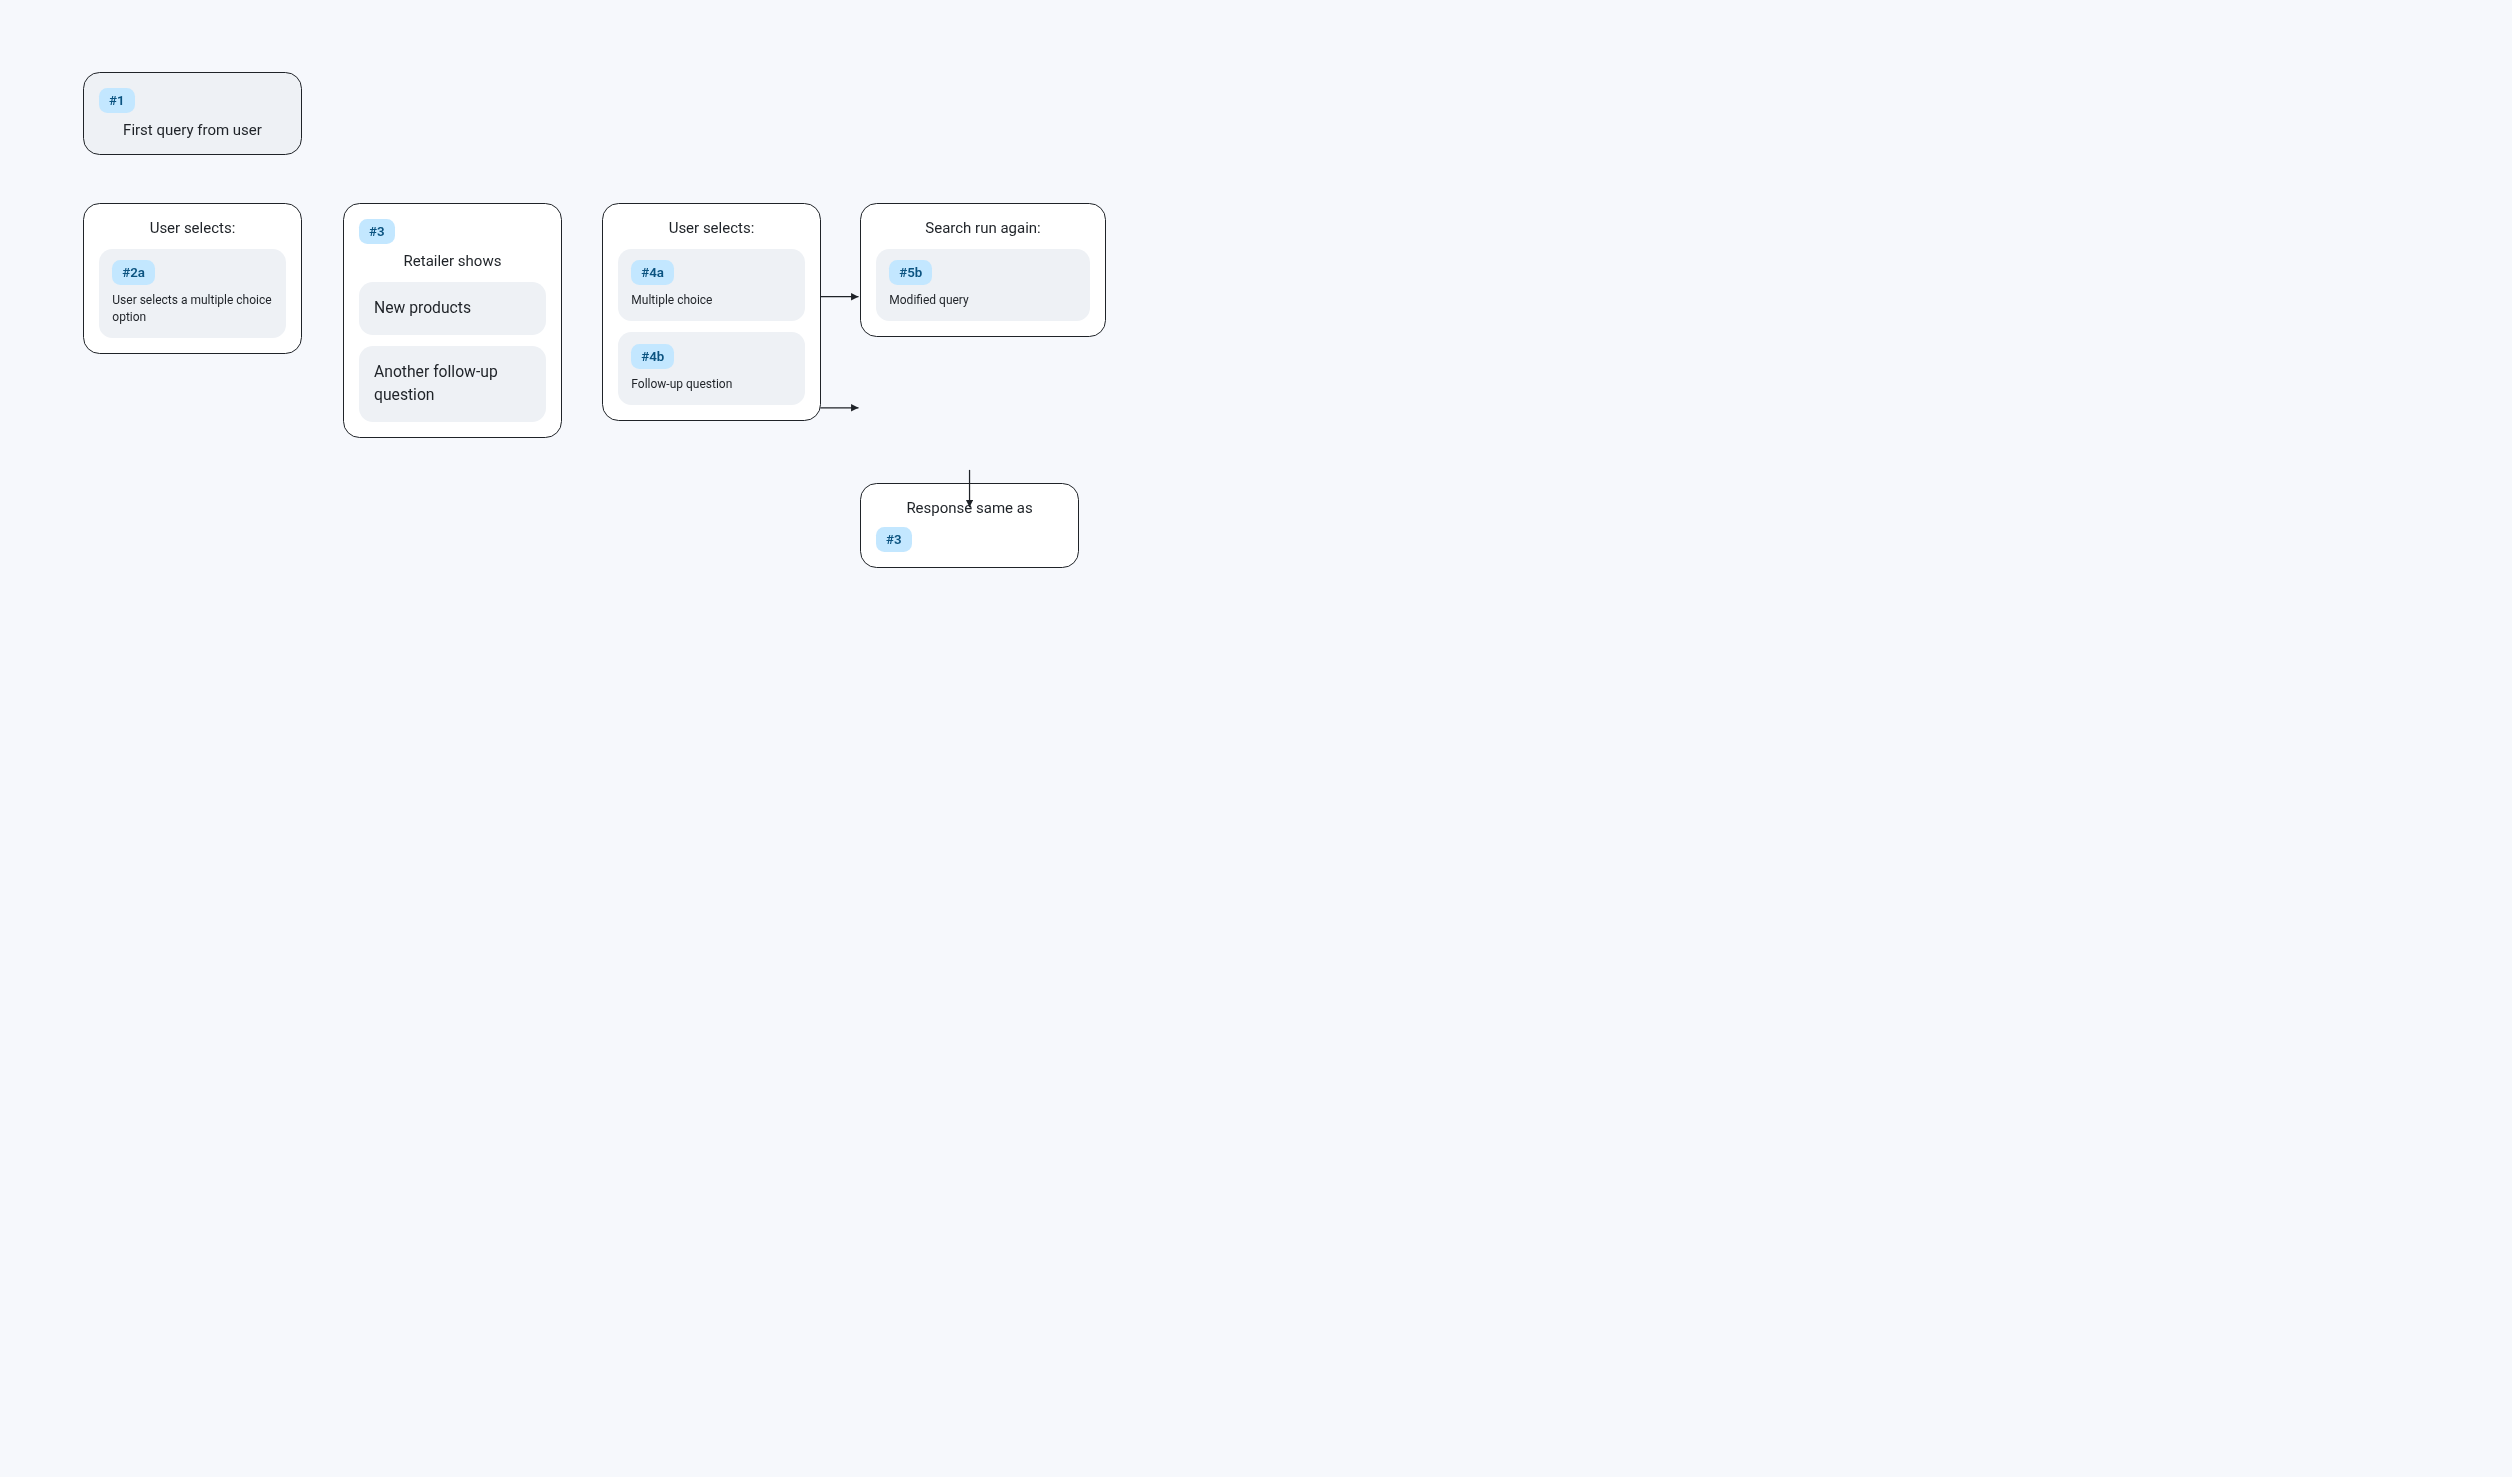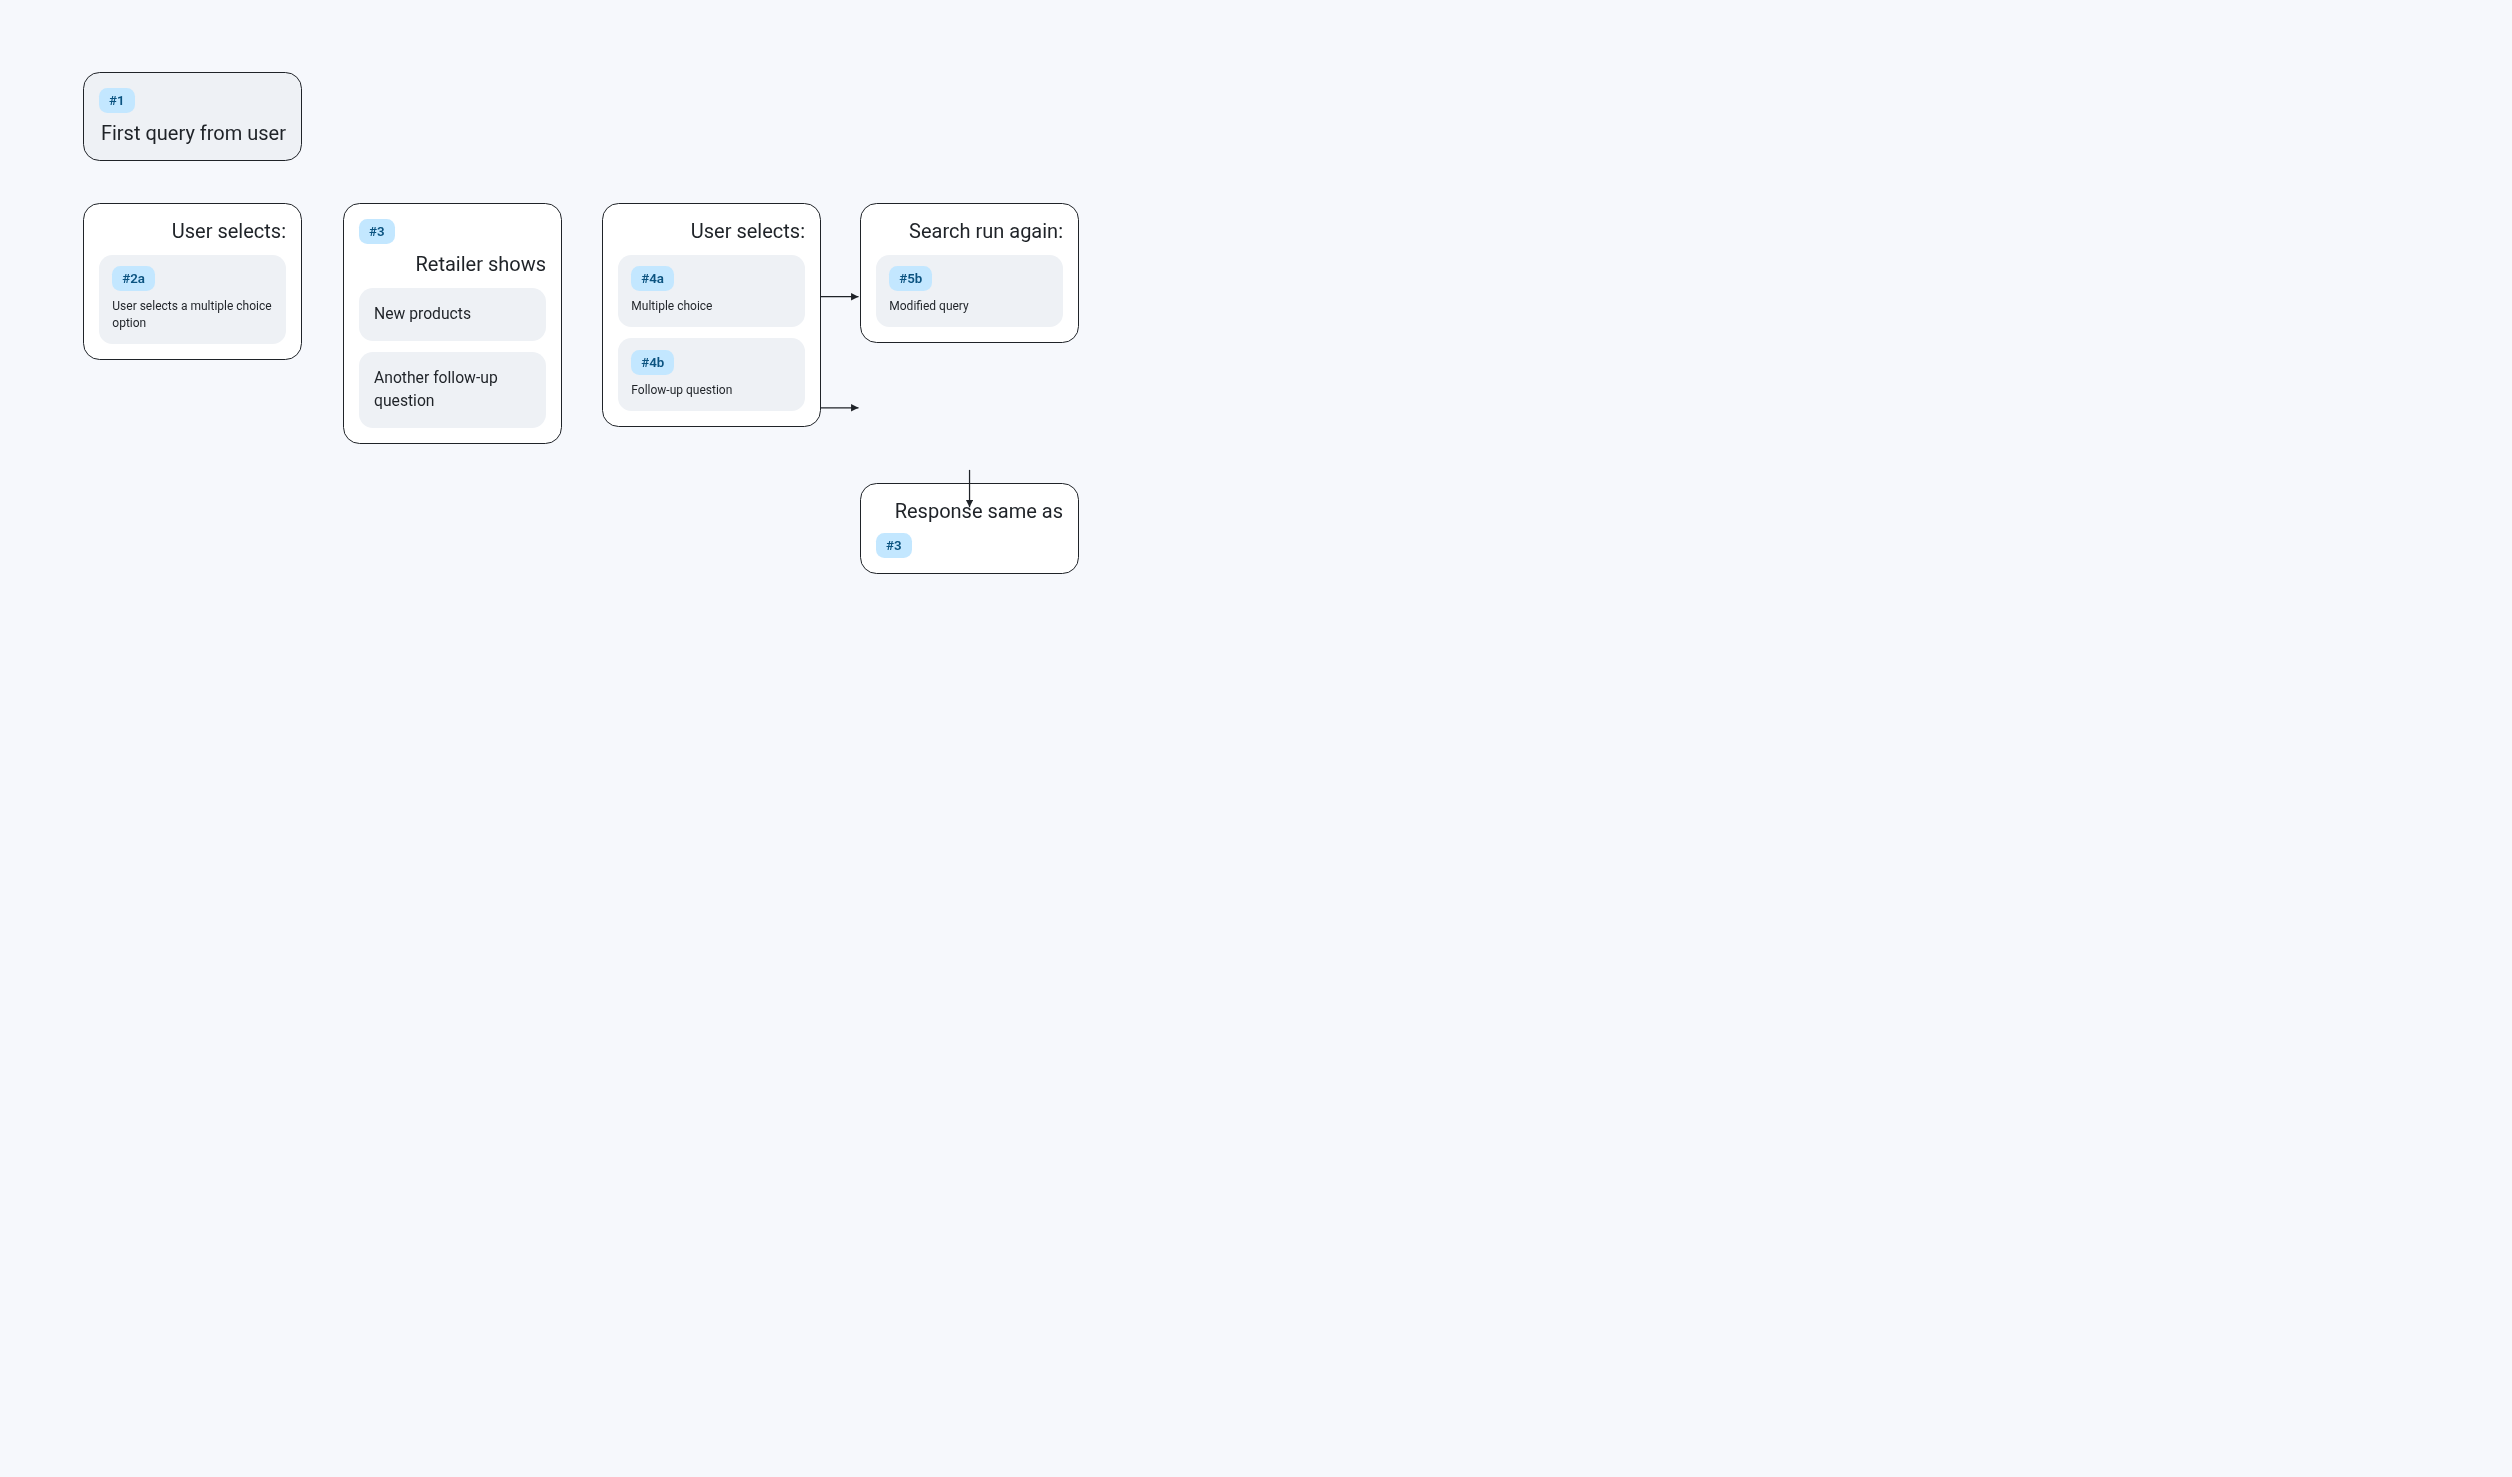--- a/index.html
+++ b/index.html
@@ -16,22 +16,22 @@
   }
   .box {
     position: absolute;
     border: 1.2px solid #1f2328;
     border-radius: 16.6px;
     background: #ffffff;
     padding: 15px 15px;
   }
   .box.gray { background: #eef1f5; }
   .box-title {
-    font-size: 20px;
-    text-align: right;
+    font-size: 15px;
+    text-align: center;
     margin-bottom: 10px;
   }
   .tag {
     display: inline-block;
     background: #c3e7ff;
     color: #0b5380;
     font-weight: 600;
     font-size: 13.3px;
     padding: 5px 10px;
     border-radius: 8.3px;
@@ -92,21 +92,21 @@
     <div class="subbox">
       <span class="tag">#4a</span>
       <div class="subbox-text">Multiple choice</div>
     </div>
     <div class="subbox">
       <span class="tag">#4b</span>
       <div class="subbox-text">Follow-up question</div>
     </div>
   </div>
 
-  <div class="box" style="left:860px; top:203px; width:219px;">
+  <div class="box" style="left:860px; top:203px; width:246px;">
     <div class="box-title">Search run again:</div>
     <div class="subbox">
       <span class="tag">#5b</span>
       <div class="subbox-text">Modified query</div>
     </div>
   </div>
 
   <div class="box" style="left:860px; top:483px; width:219px;">
     <div class="box-title">Response same as</div>
     <span class="tag" style="margin-bottom:0;">#3</span>

